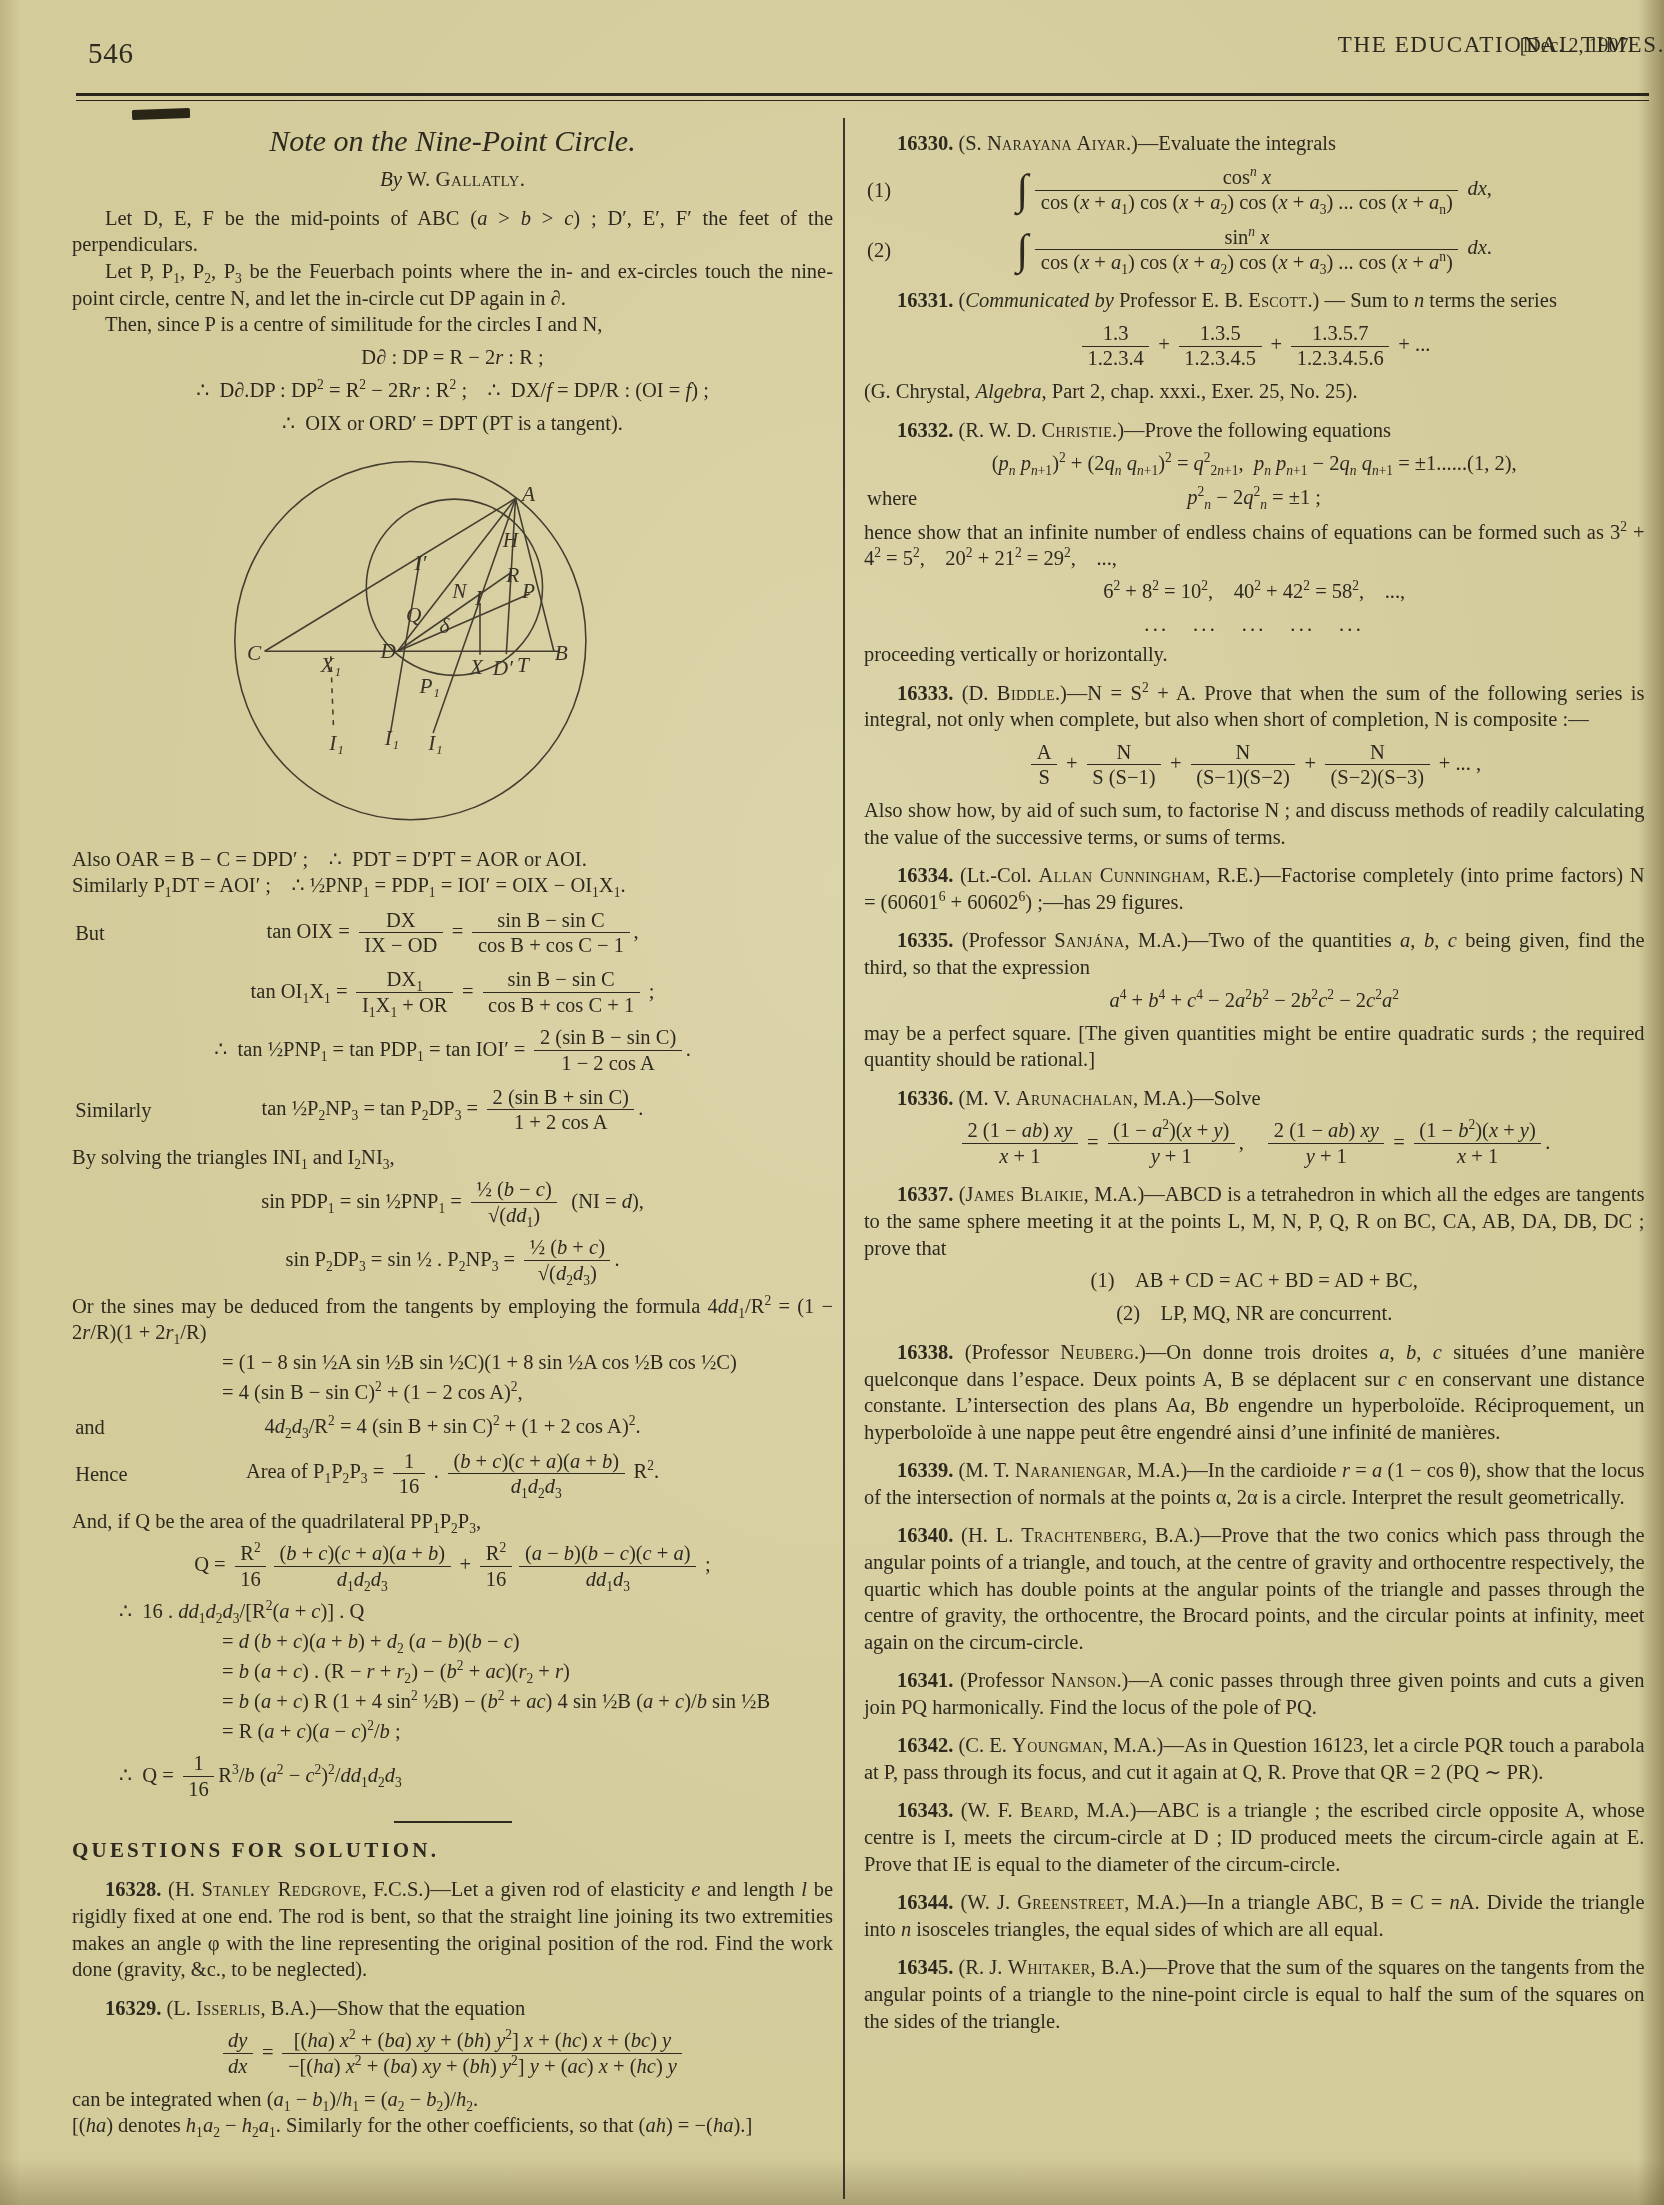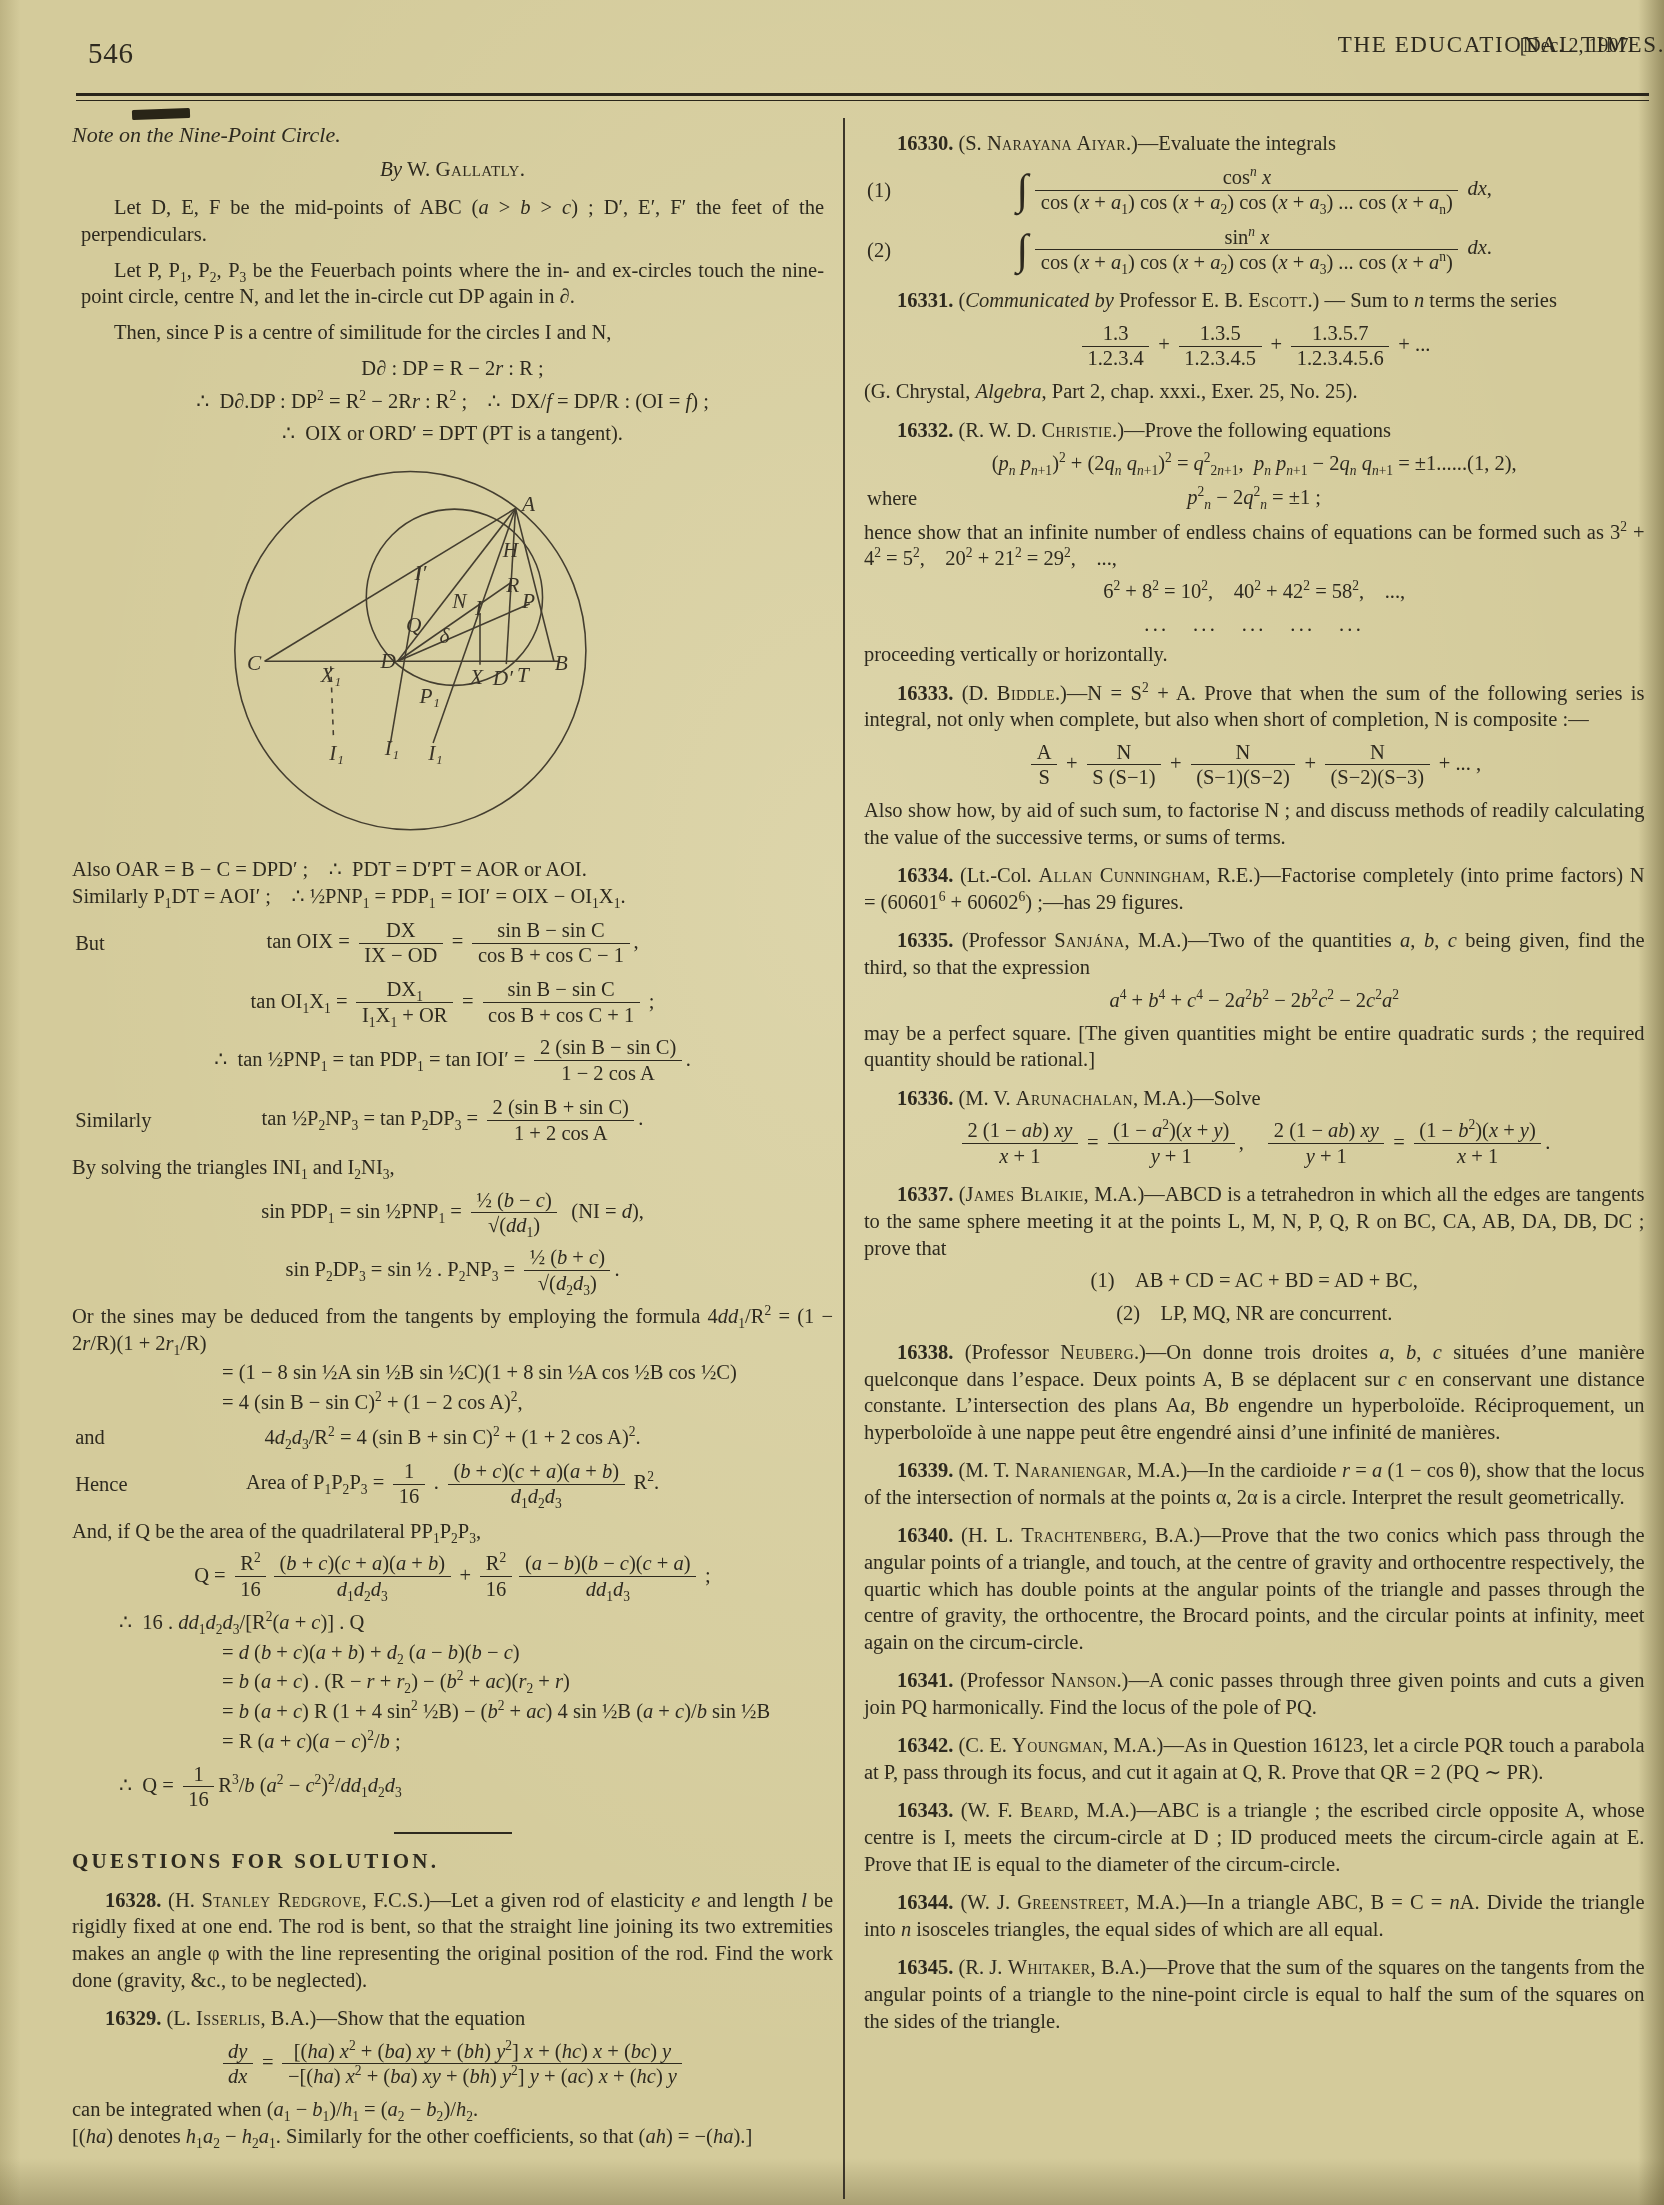--- a/index.html
+++ b/index.html
@@ -22,23 +22,23 @@
          border-top:3.2px solid #29251a;border-bottom:1.6px solid #29251a;}
   .smudge{position:absolute;left:132px;top:109px;width:58px;height:9.5px;background:#161309;
           border-radius:1.6px;transform:rotate(-2deg);opacity:.9;}
   
   .cols{position:absolute;left:72px;right:20.5px;top:118px;bottom:6.3px;display:flex;align-items:stretch;}
   .col-left{flex:none;width:761px;padding-right:9.5px;}
   .vrule{flex:none;width:2.4px;background:#3c362a;}
   .col-right{flex:1;padding-left:19px;}
   
   .blk{margin:0;}
-  .title-center{font-size:22px;margin:3.2px 0 6.3px;}
+  .title-center{text-align:center;font-size:30px;margin:3.2px 0 6.3px;}
   .byline{text-align:center;margin:0 0 11px;font-size:21px;}
-  .p{text-indent:33px;text-align:justify;margin:9px;}
+  .p{text-indent:33px;text-align:justify;margin:0;}
   .pn{text-align:justify;margin:0;}
   .q{text-indent:33px;text-align:justify;margin:11.8px 0 0;}
   .eq{text-align:center;margin:6.3px 0;}
   .eq-dots{text-align:center;margin:3.2px 0;letter-spacing:3.2px;}
   .eqi{margin:6.3px 0 3.2px 47px;}
   .eqi2{margin:3.2px 0 3.2px 150px;}
   .eqrow{position:relative;text-align:center;margin:7.9px 0;}
   .eqrow .lbl{position:absolute;left:3.2px;top:50%;transform:translateY(-50%);}
   .heading{font-weight:bold;letter-spacing:3.2px;margin:14px 0 6.3px;font-size:21px;}
   .rule-short{width:118px;margin:19px auto 0;border-top:2.4px solid #2e2a1f;height:0;}

